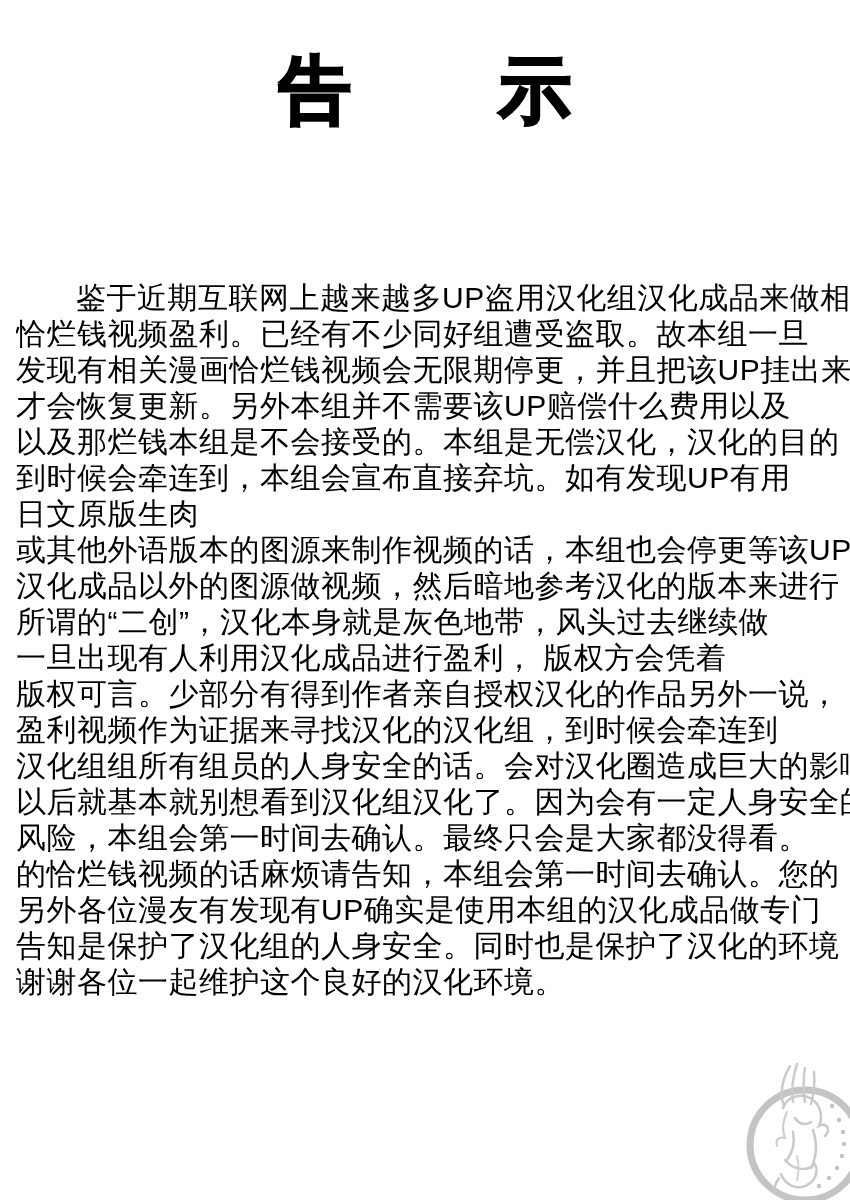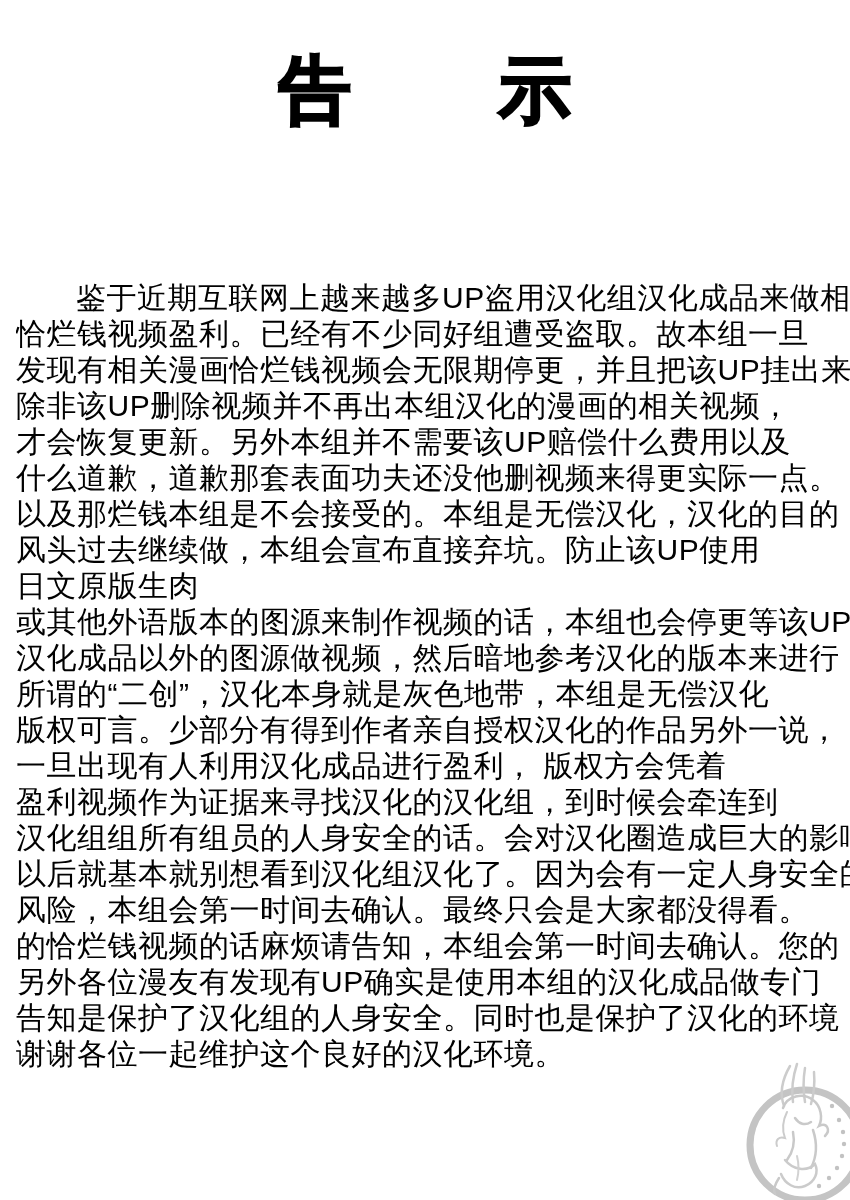--- a/index.html
+++ b/index.html
@@ -65,31 +65,29 @@
 
   <div class="title">
     <span>告</span>
     <span>示</span>
   </div>
 
   <div class="body-text">
     <div class="line indent">鉴于近期互联网上越来越多UP盗用汉化组汉化成品来做相关</div>
     <div class="line">恰烂钱视频盈利。已经有不少同好组遭受盗取。故本组一旦</div>
     <div class="line">发现有相关漫画恰烂钱视频会无限期停更，并且把该UP挂出来，</div>
-    <div class="line">除非该UP删除视频并不再出本组汉化的漫画的相关视频，</div>
     <div class="line">才会恢复更新。另外本组并不需要该UP赔偿什么费用以及</div>
-    <div class="line">什么道歉，道歉那套表面功夫还没他删视频来得更实际一点。</div>
     <div class="line">以及那烂钱本组是不会接受的。本组是无偿汉化，汉化的目的</div>
-    <div class="line">风头过去继续做，本组会宣布直接弃坑。防止该UP使用</div>
+    <div class="line">到时候会牵连到，本组会宣布直接弃坑。如有发现UP有用</div>
     <div class="line">日文原版生肉</div>
     <div class="line">或其他外语版本的图源来制作视频的话，本组也会停更等该UP的</div>
     <div class="line">汉化成品以外的图源做视频，然后暗地参考汉化的版本来进行</div>
-    <div class="line">所谓的“二创”，汉化本身就是灰色地带，本组是无偿汉化</div>
+    <div class="line">所谓的“二创”，汉化本身就是灰色地带，风头过去继续做</div>
+    <div class="line">一旦出现有人利用汉化成品进行盈利， 版权方会凭着</div>
     <div class="line">版权可言。少部分有得到作者亲自授权汉化的作品另外一说，</div>
-    <div class="line">一旦出现有人利用汉化成品进行盈利， 版权方会凭着</div>
     <div class="line">盈利视频作为证据来寻找汉化的汉化组，到时候会牵连到</div>
     <div class="line">汉化组组所有组员的人身安全的话。会对汉化圈造成巨大的影响，</div>
     <div class="line">以后就基本就别想看到汉化组汉化了。因为会有一定人身安全的</div>
     <div class="line">风险，本组会第一时间去确认。最终只会是大家都没得看。</div>
     <div class="line">的恰烂钱视频的话麻烦请告知，本组会第一时间去确认。您的</div>
     <div class="line">另外各位漫友有发现有UP确实是使用本组的汉化成品做专门</div>
     <div class="line">告知是保护了汉化组的人身安全。同时也是保护了汉化的环境</div>
     <div class="line">谢谢各位一起维护这个良好的汉化环境。</div>
   </div>
 

